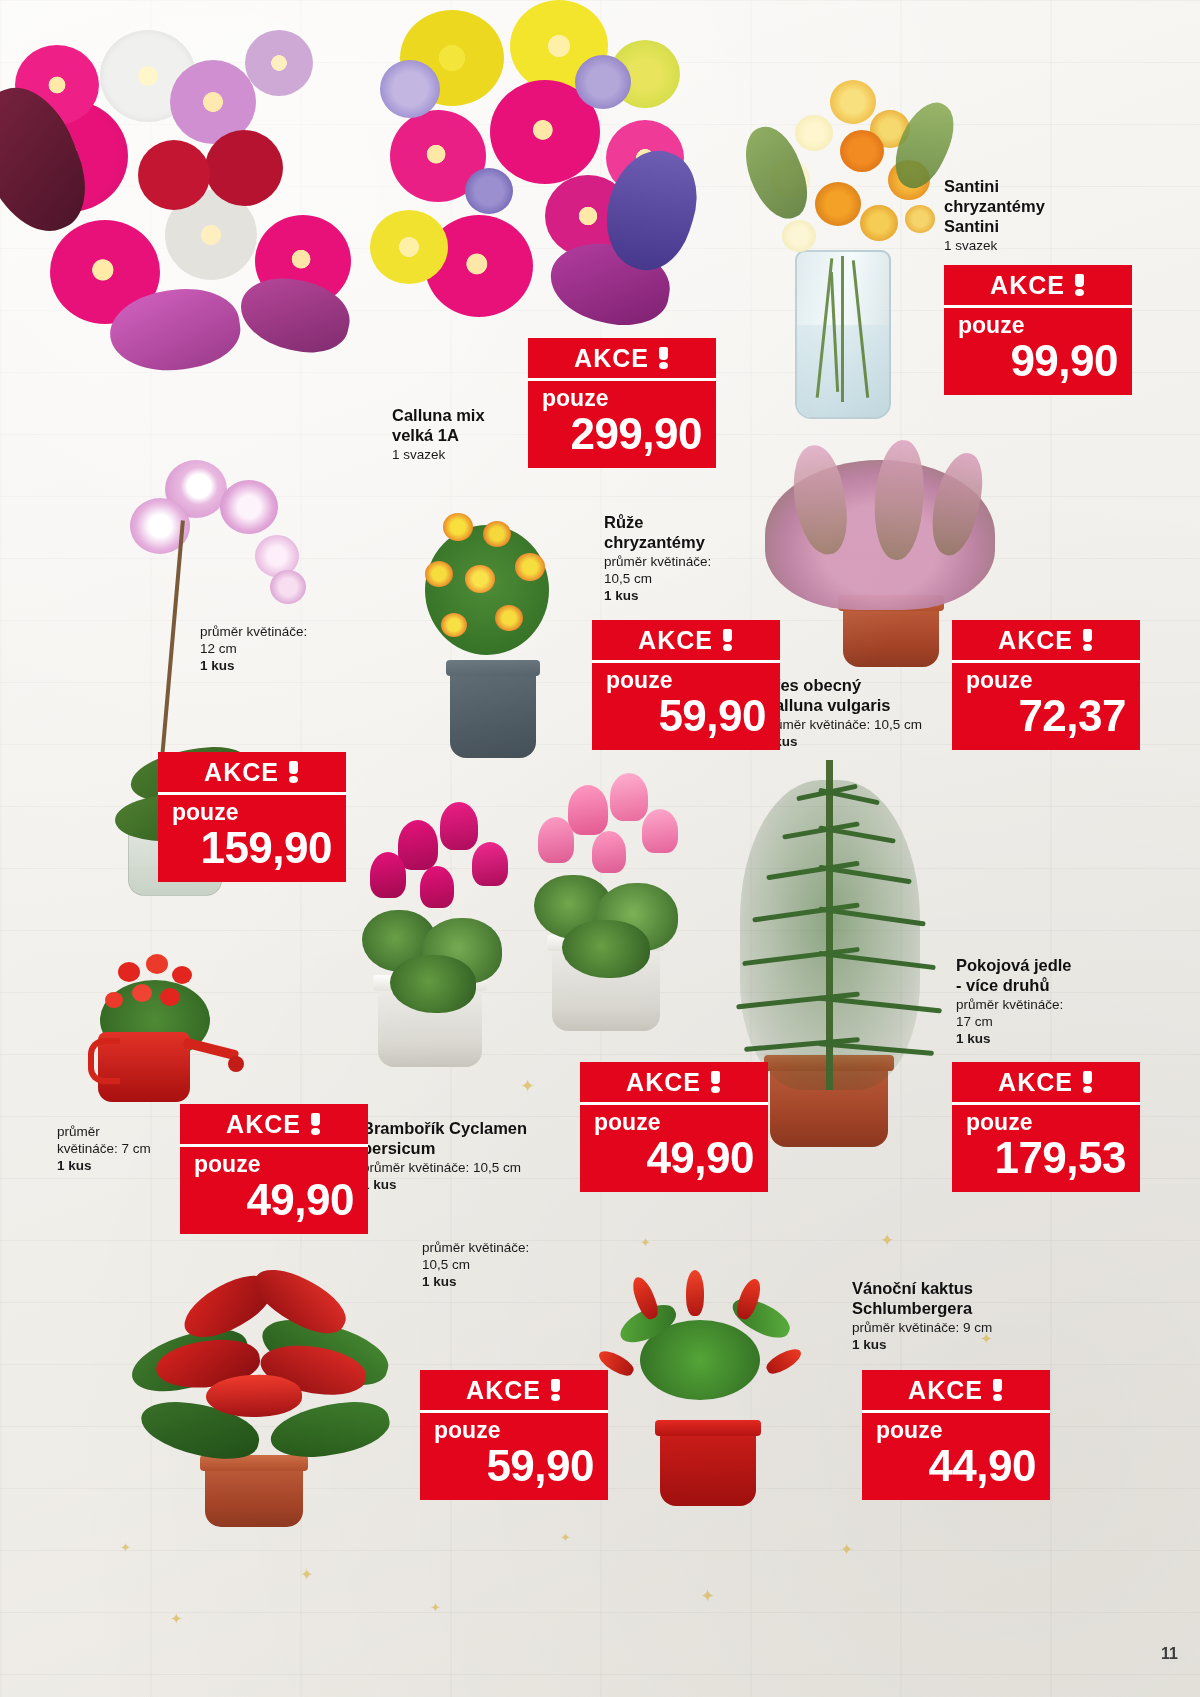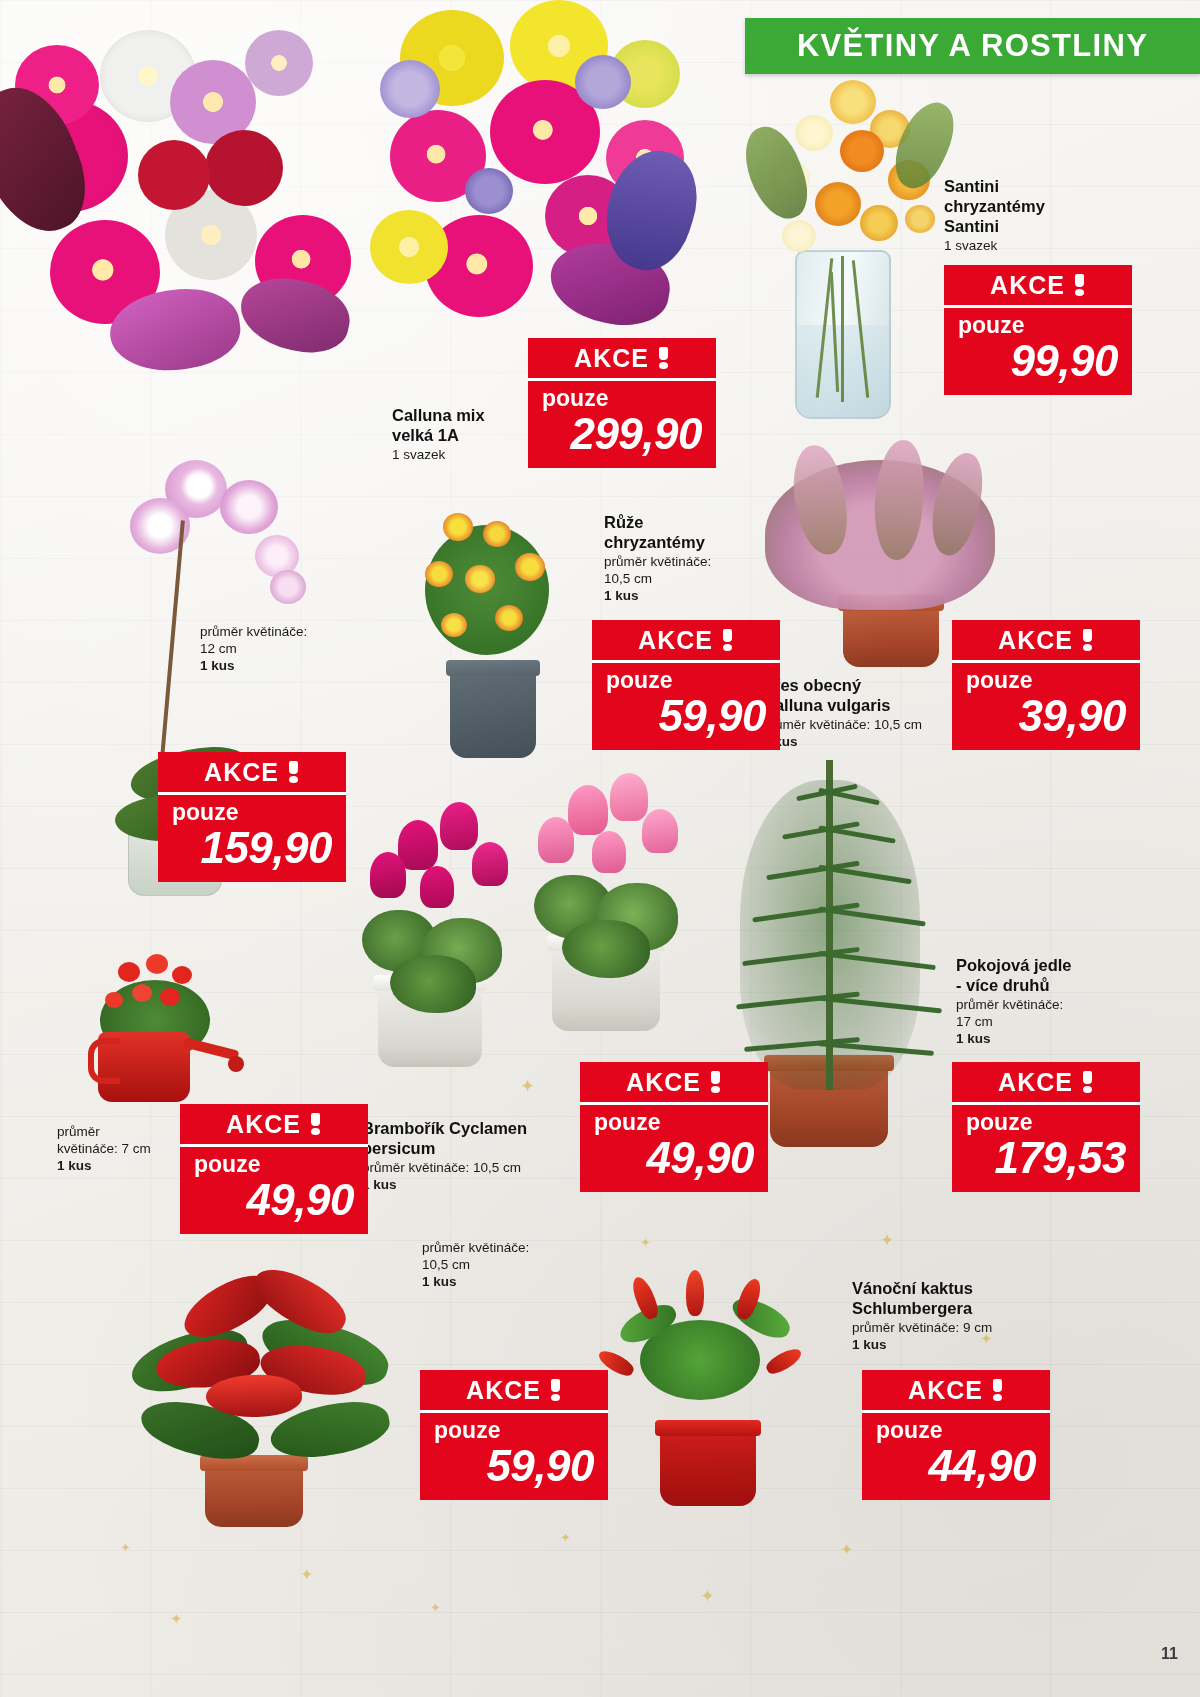--- a/index.html
+++ b/index.html
@@ -116,21 +116,20 @@
     font-size: 23px;
     font-weight: bold;
     line-height: 1.15;
   }
   .tag .price {
     font-size: 40px;
     font-weight: bold;
     text-align: right;
     line-height: 1.05;
     letter-spacing: -0.5px;
-    font-style: italic;
   }
   .tag.wide { width: 188px; }
   .tag.wide .price { font-size: 44px; }
 
   
   .caption {
     position: absolute;
     z-index: 25;
   }
   .caption .name {
@@ -263,23 +262,20 @@
     font-size: 16px;
     padding: 1px 6px 2px 6px;
     border-radius: 3px;
   }
 </style>
 </head>
 <body>
 
 <div class="page">
 
-  <div class="header-banner">
-    <span>KVĚTINY A ROSTLINY</span>
-  </div>
 
   <div class="art bouquet1" style="z-index:11;">
     <div class="petal" style="left:20px;  top:110px; width:118px; height:112px; background:radial-gradient(circle at 48% 48%, #ffe6a8 0 12%, #e8117a 13% 55%, #d6106f 100%);"></div>
     <div class="petal" style="left:110px; top:40px;  width:96px;  height:92px;  background:radial-gradient(circle at 50% 50%, #fff6c9 0 14%, #f0f0ee 15% 100%); box-shadow:inset 0 0 8px rgba(0,0,0,0.08);"></div>
     <div class="petal" style="left:180px; top:70px;  width:86px;  height:84px;  background:radial-gradient(circle at 50% 50%, #ffe9b0 0 16%, #cf8fd0 17% 100%);"></div>
     <div class="petal" style="left:60px;  top:230px; width:110px; height:104px; background:radial-gradient(circle at 48% 48%, #ffeaa8 0 13%, #e8117a 14% 100%);"></div>
     <div class="petal" style="left:175px; top:200px; width:92px;  height:90px;  background:radial-gradient(circle at 50% 50%, #ffefc0 0 15%, #e4e2dd 16% 100%);"></div>
     <div class="petal" style="left:215px; top:140px; width:78px;  height:76px;  background:radial-gradient(circle at 50% 50%, #b51330 0 70%, #8d0a22 100%);"></div>
     <div class="petal" style="left:148px; top:150px; width:72px;  height:70px;  background:radial-gradient(circle at 50% 50%, #c21632 0 70%, #920c25 100%);"></div>
     <div class="petal" style="left:265px; top:225px; width:96px;  height:92px;  background:radial-gradient(circle at 48% 48%, #ffe6a8 0 13%, #e8117a 14% 100%);"></div>
@@ -618,21 +614,21 @@
     </div>
   </div>
 
   <div class="tag wide" style="left:952px; top:620px;">
     <div class="akce">
       <span>AKCE</span>
       <span class="excl"></span>
     </div>
     <div class="body">
       <div class="pouze">pouze</div>
-      <div class="price">39,90</div>
+      <div class="price">72,37</div>
     </div>
   </div>
 
   <div class="tag wide" style="left:180px; top:1104px;">
     <div class="akce">
       <span>AKCE</span>
       <span class="excl"></span>
     </div>
     <div class="body">
       <div class="pouze">pouze</div>

